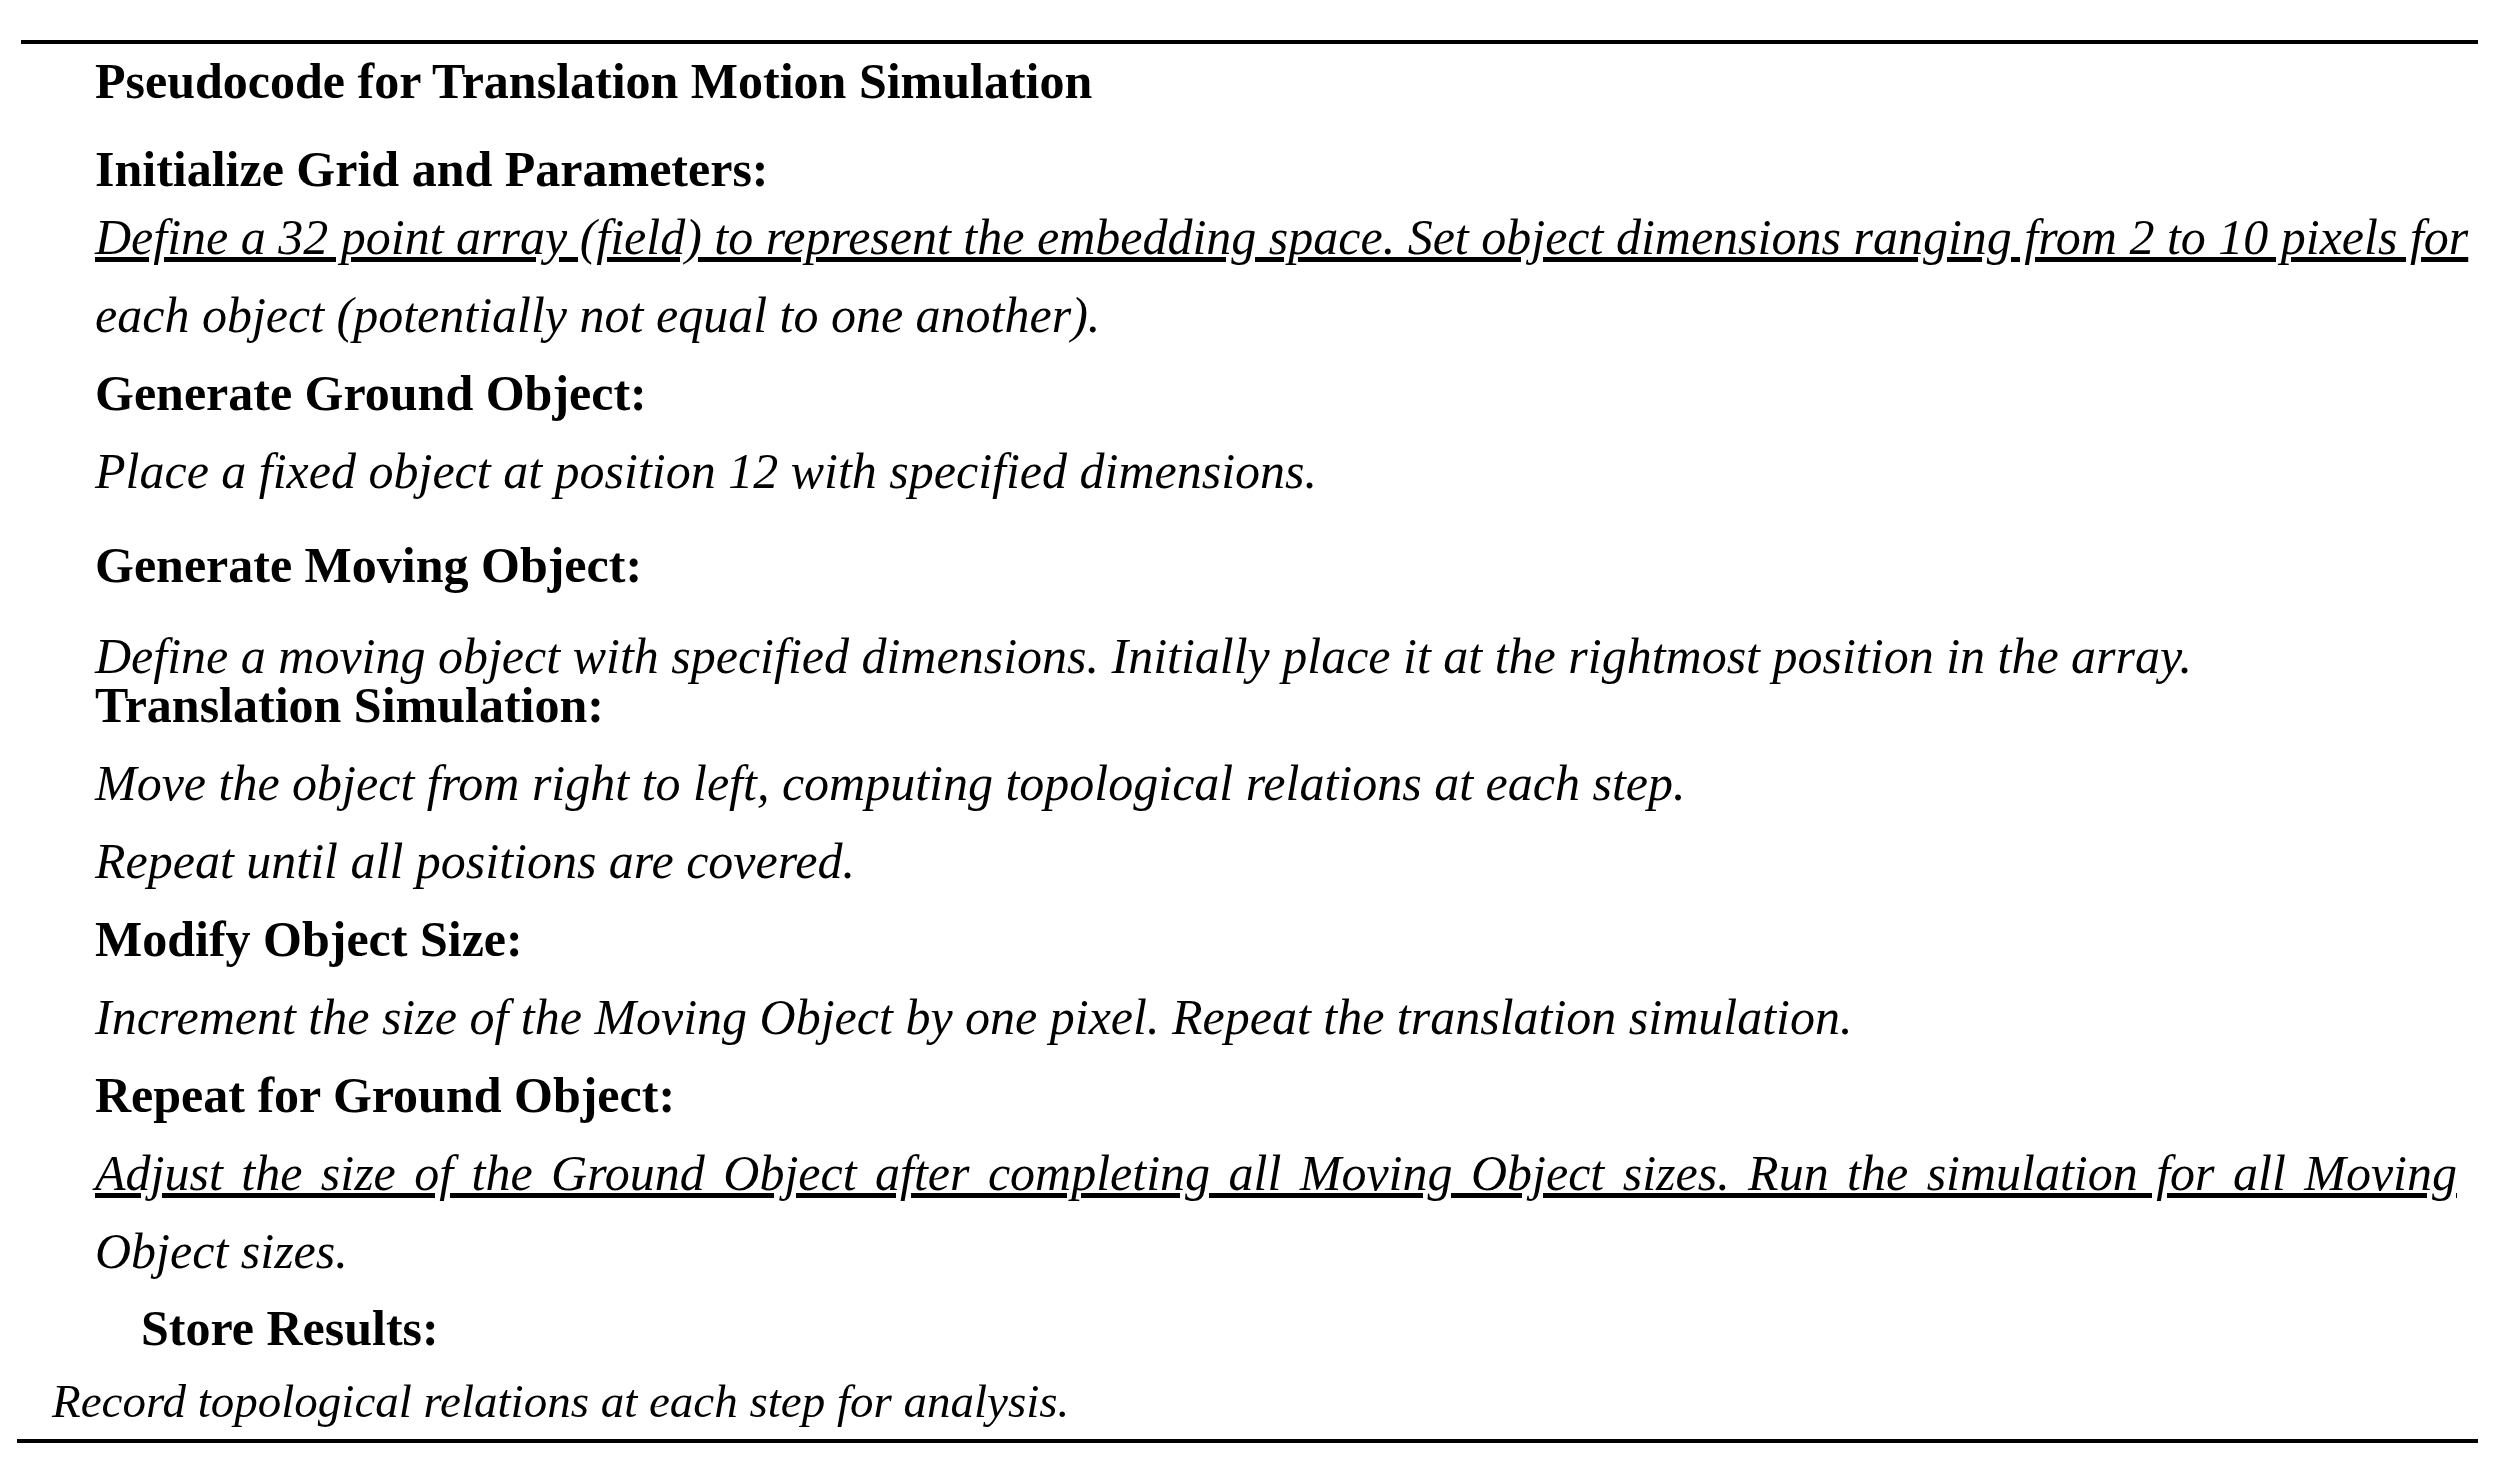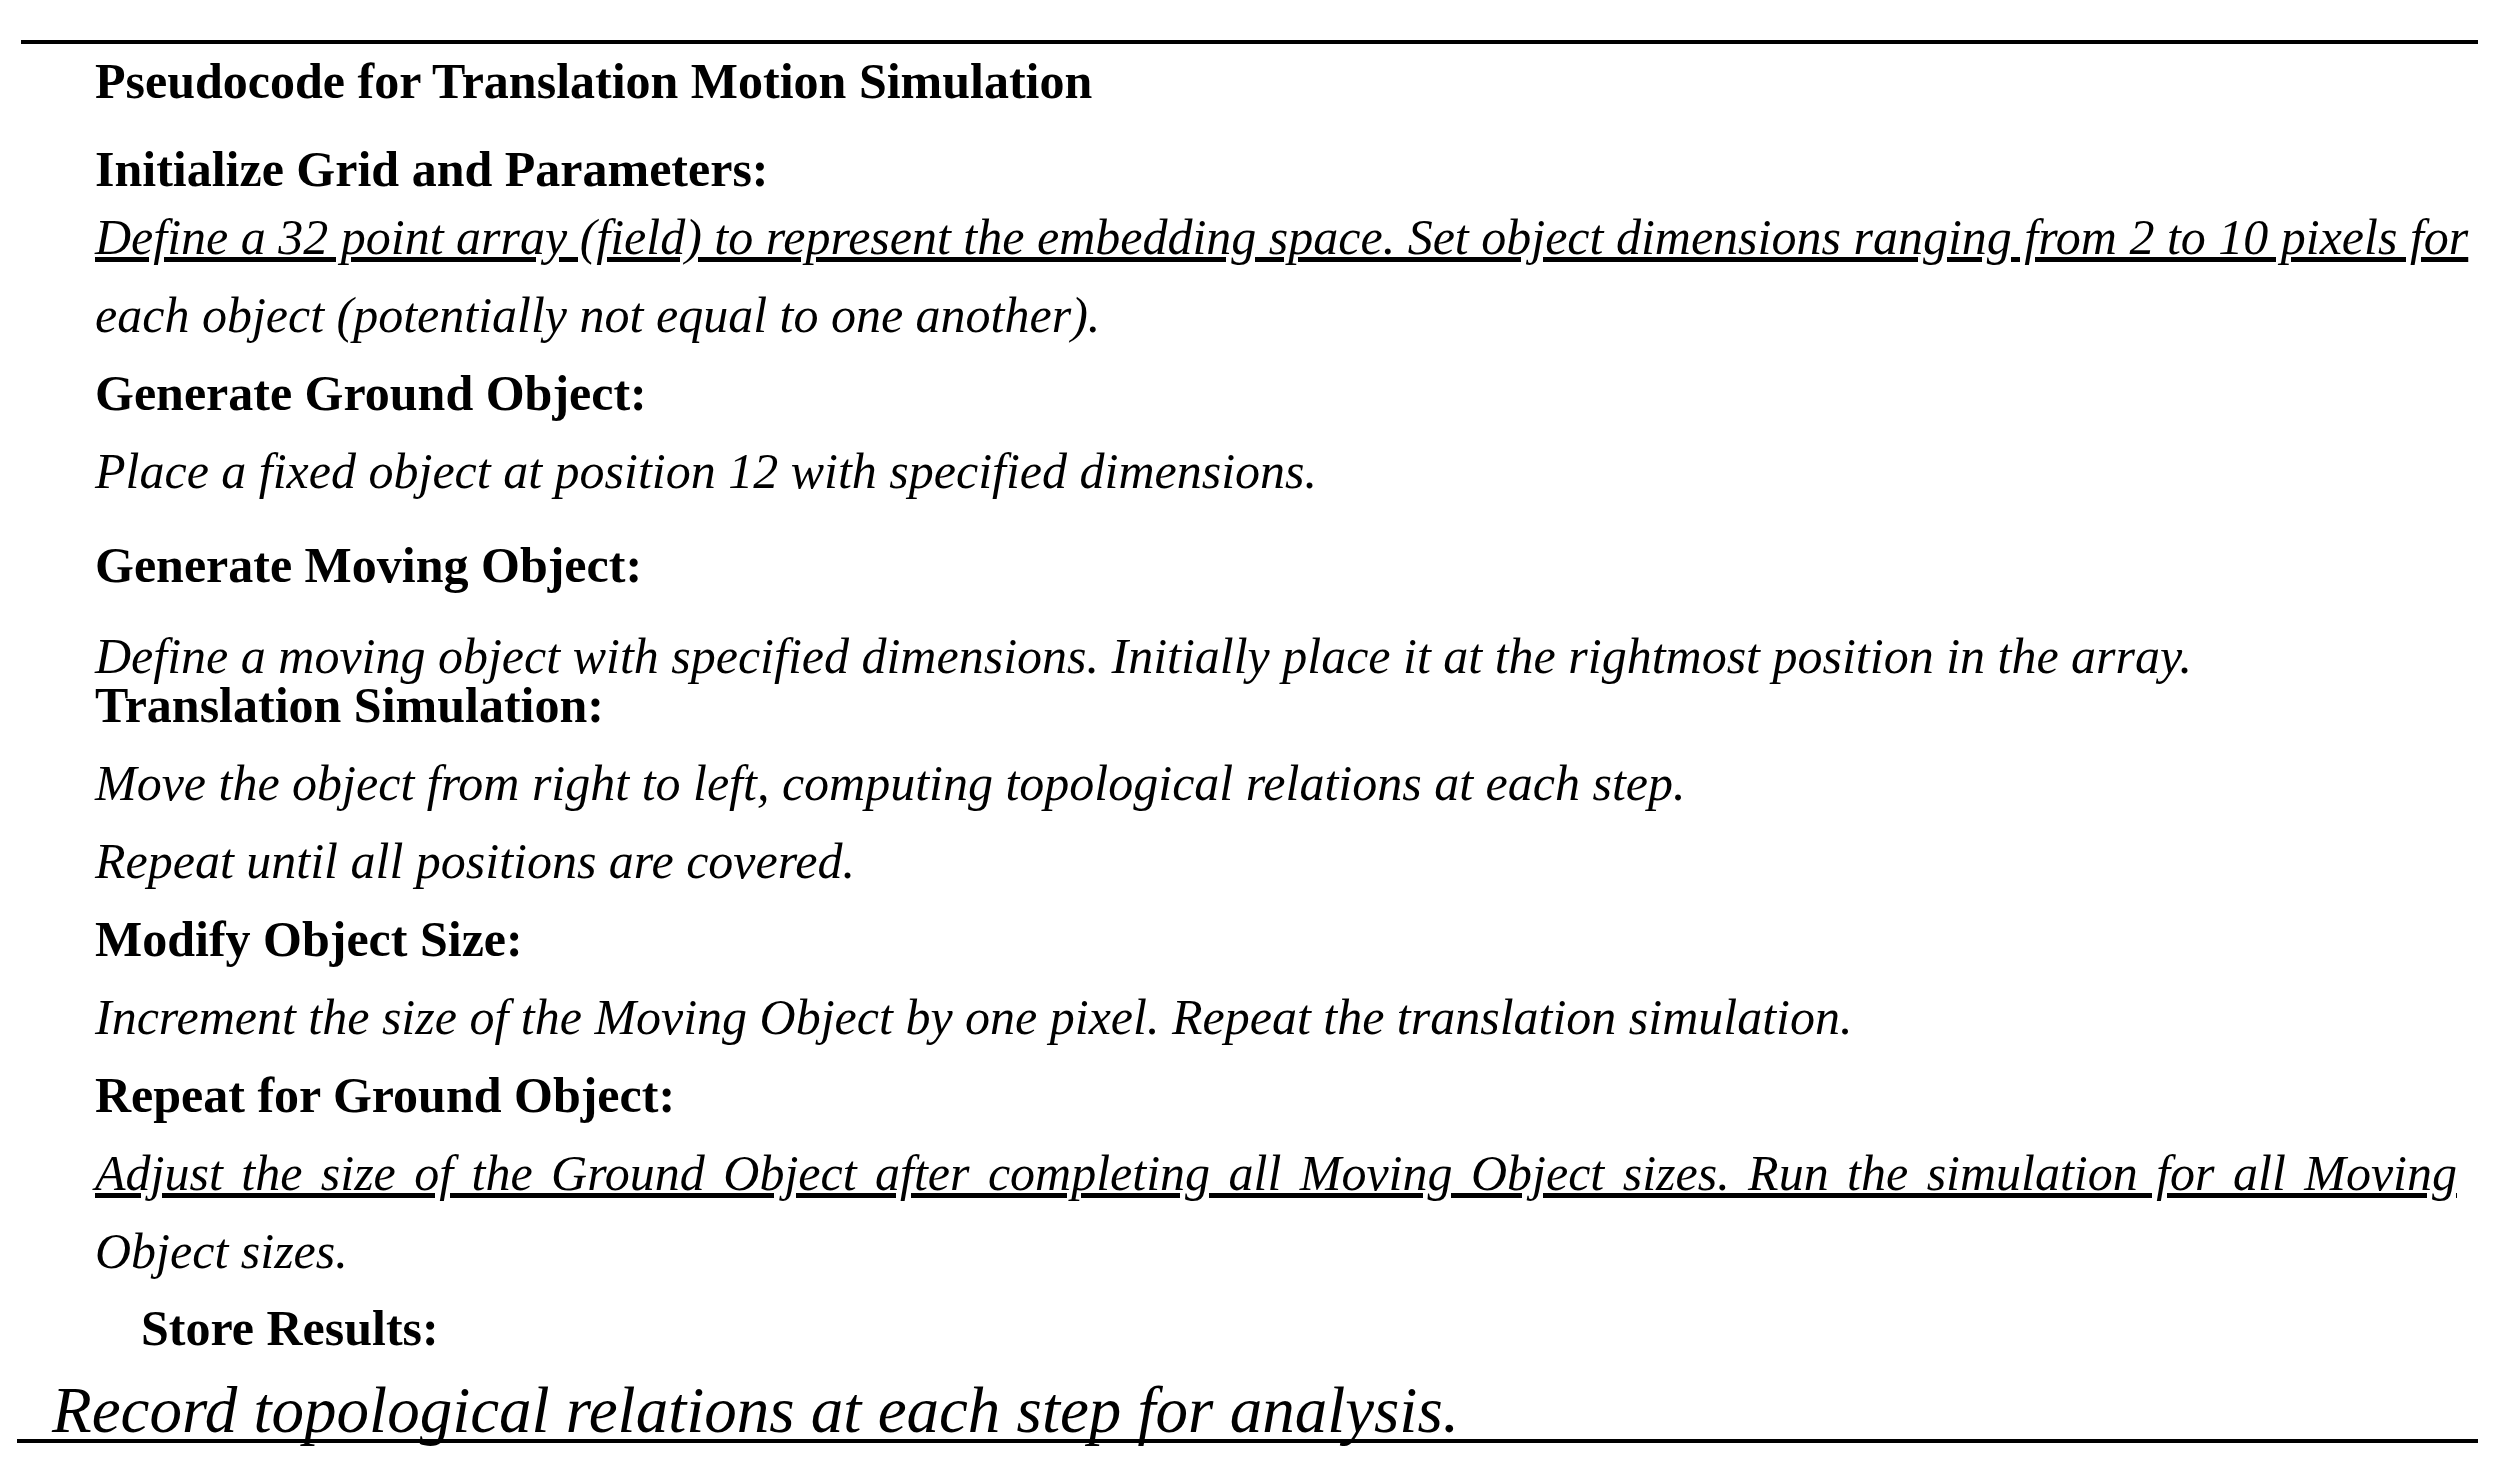--- a/index.html
+++ b/index.html
@@ -33,21 +33,21 @@
   .head { font-weight: bold; }
   .body { font-style: italic; }
   .justify-line {
     width: 2362px;
     text-align: justify;
     text-align-last: justify;
     text-decoration: underline;
   }
   .final {
     left: 52px;
-    font-size: 65px;
+    font-size: 47px;
     font-style: italic;
     text-align: center;
   }
 </style>
 </head>
 <body>
 
 <div class="rule top"></div>
 
 <div class="line head" style="top:56px;">Pseudocode for Translation Motion Simulation</div>

